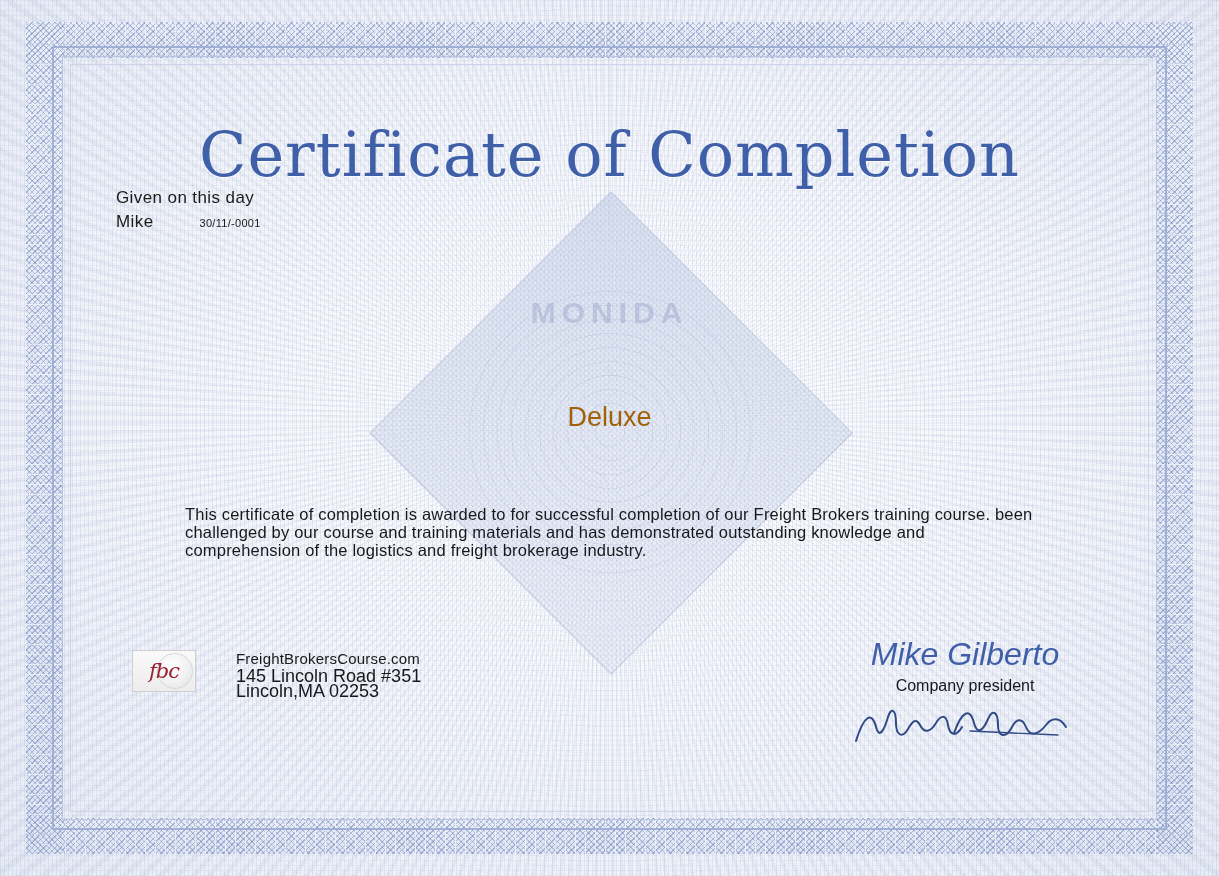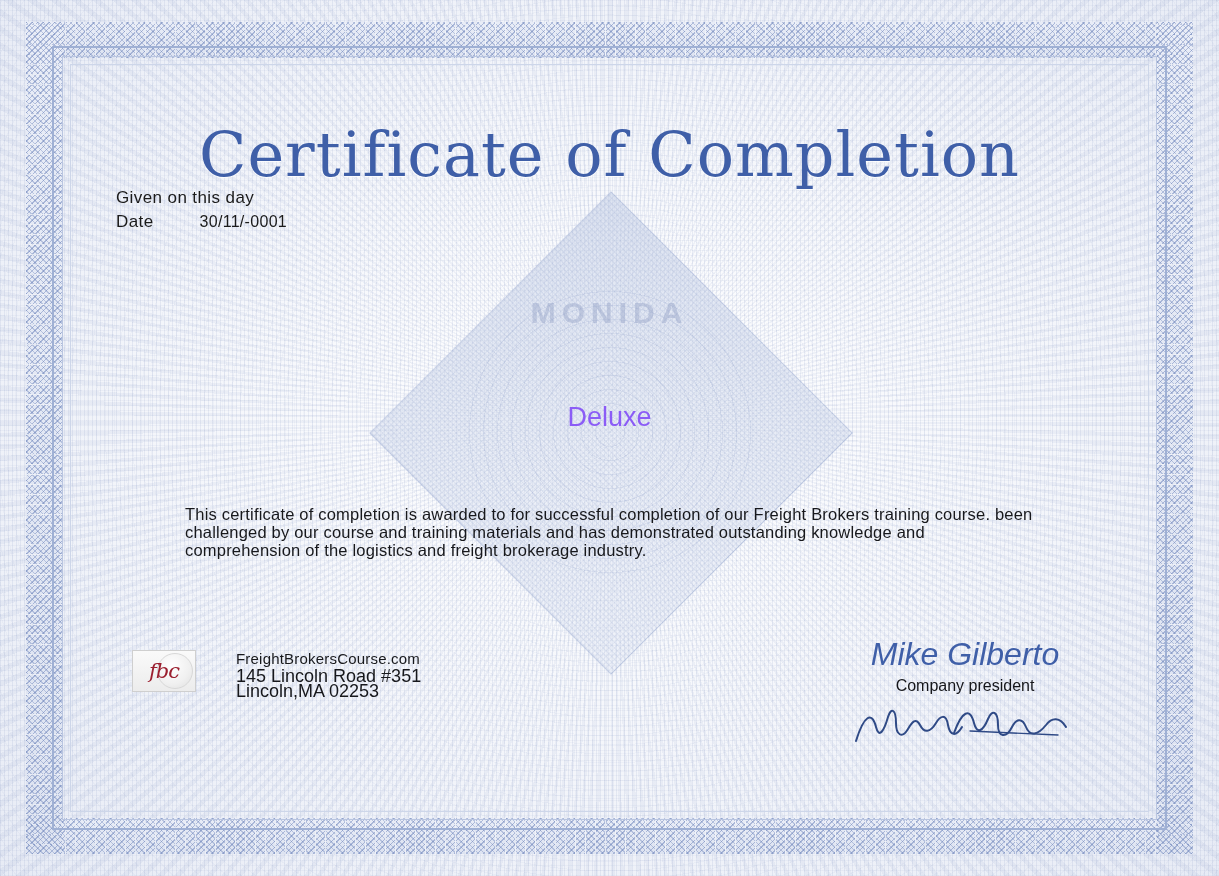--- a/index.html
+++ b/index.html
@@ -187,32 +187,32 @@
     margin-top: 4px;
     display: flex;
     align-items: baseline;
   }
   .date-label {
     font-size: 17px;
     letter-spacing: 0.4px;
   }
   .date-value {
     margin-left: 46px;
-    font-size: 16px;
+    font-size: 11px;
     letter-spacing: 0.3px;
   }
 
   .recipient {
     position: absolute;
     left: 0; right: 0;
     top: 402px;
     text-align: center;
     font-family: "Liberation Sans", sans-serif;
     font-size: 27px;
-    color: #8b5cf6;
+    color: #a16207;
   }
 
   .body-text {
     position: absolute;
     left: 185px;
     top: 505px;
     width: 855px;
     font-family: "Liberation Sans", sans-serif;
     font-size: 16.5px;
     line-height: 18px;
@@ -317,21 +317,21 @@
 
   <div class="watermark"></div>
   <div class="wm-circles"></div>
   <div class="wm-text">MONIDA</div>
 
   <div class="title">Certificate of Completion</div>
 
   <div class="given-block">
     <div class="given-line">Given on this day</div>
     <div class="date-row">
-      <span class="date-label">Date</span>
+      <span class="date-label">Mike</span>
       <span class="date-value">30/11/-0001</span>
     </div>
   </div>
 
   <div class="recipient">Deluxe</div>
 
   <div class="body-text">This certificate of completion is awarded to  for successful completion of our  Freight Brokers training course. been challenged by our course and training materials and has demonstrated outstanding knowledge and comprehension of the logistics and freight brokerage industry.</div>
 
   <div class="footer-left">
     <div class="logo">

